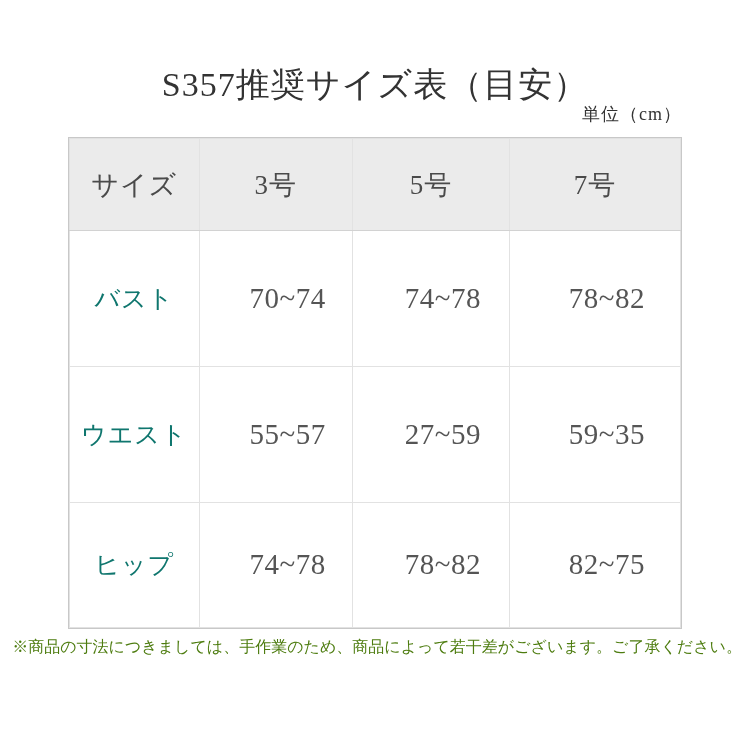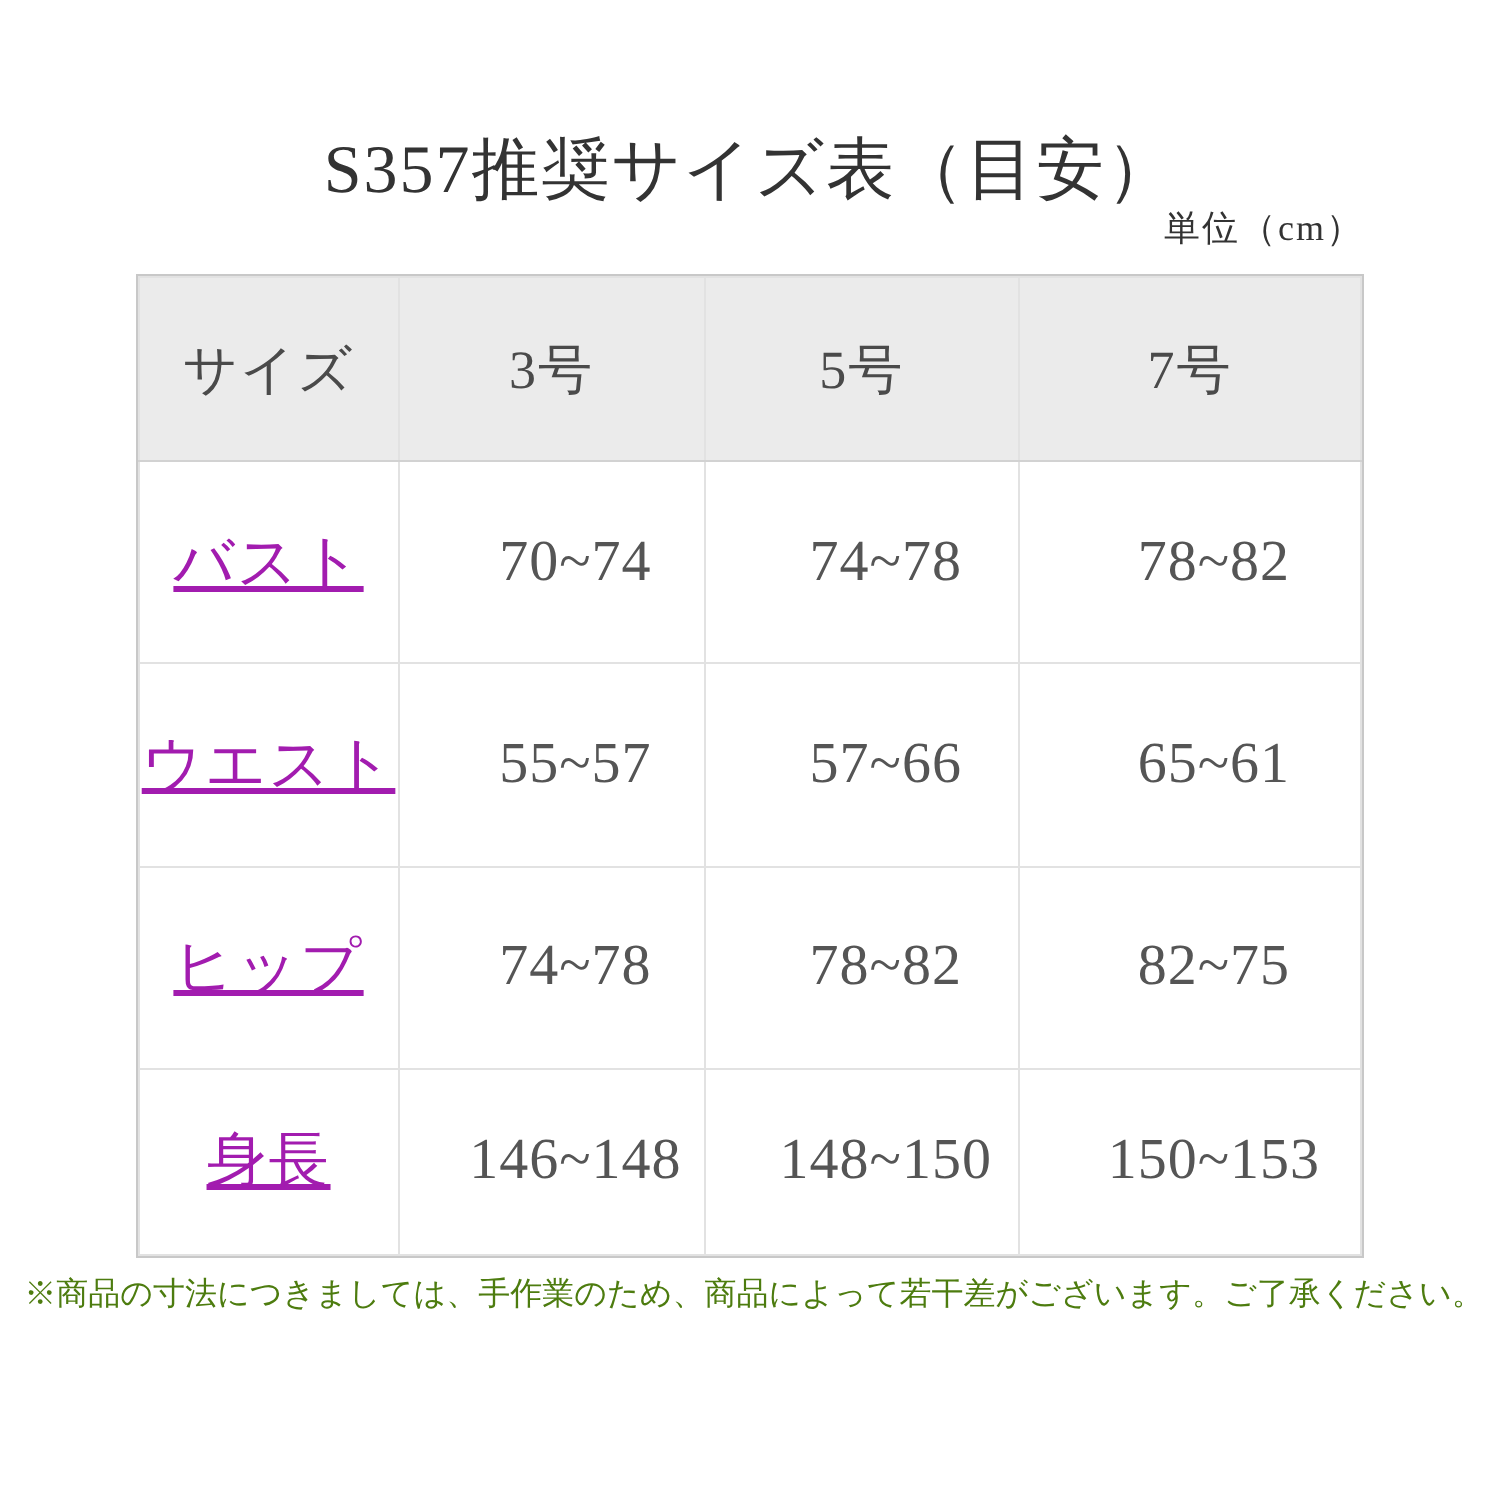--- a/index.html
+++ b/index.html
@@ -43,21 +43,21 @@
   }
   thead th {
     background: #ebebeb;
     height: 92px;
     font-size: 27px; color: #4a4a4a;
     border-bottom: 1px solid #d2d2d2;
     letter-spacing: 1px;
   }
   tbody tr { height: 100px; }
   tbody tr:last-child { height: 92px; }
-  tbody th { font-size: 30px; color: #a21caf; letter-spacing: 1px; text-decoration: underline; }
+  tbody th { font-size: 25px; color: #0f766e; letter-spacing: 1px; }
   tbody td { font-size: 29px; color: #555555; letter-spacing: 0.5px; padding-left: 24px; }
 
   .footnote {
     position: absolute; top: 637px; left: 2px; width: 750px;
     text-align: center;
     font-size: 16px; color: #4d7c0f;
     margin: 0;
   }
 </style>
 </head>
@@ -88,34 +88,28 @@
       <tbody>
         <tr>
           <th>バスト</th>
           <td>70~74</td>
           <td>74~78</td>
           <td>78~82</td>
         </tr>
         <tr>
           <th>ウエスト</th>
           <td>55~57</td>
-          <td>57~66</td>
-          <td>65~61</td>
+          <td>27~59</td>
+          <td>59~35</td>
         </tr>
         <tr>
           <th>ヒップ</th>
           <td>74~78</td>
           <td>78~82</td>
           <td>82~75</td>
-        </tr>
-        <tr>
-          <th>身長</th>
-          <td>146~148</td>
-          <td>148~150</td>
-          <td>150~153</td>
         </tr>
       </tbody>
     </table>
   </div>
 
   <p class="footnote">※商品の寸法につきましては、手作業のため、商品によって若干差がございます。ご了承ください。</p>
 
 </div>
 
 </body></html>

